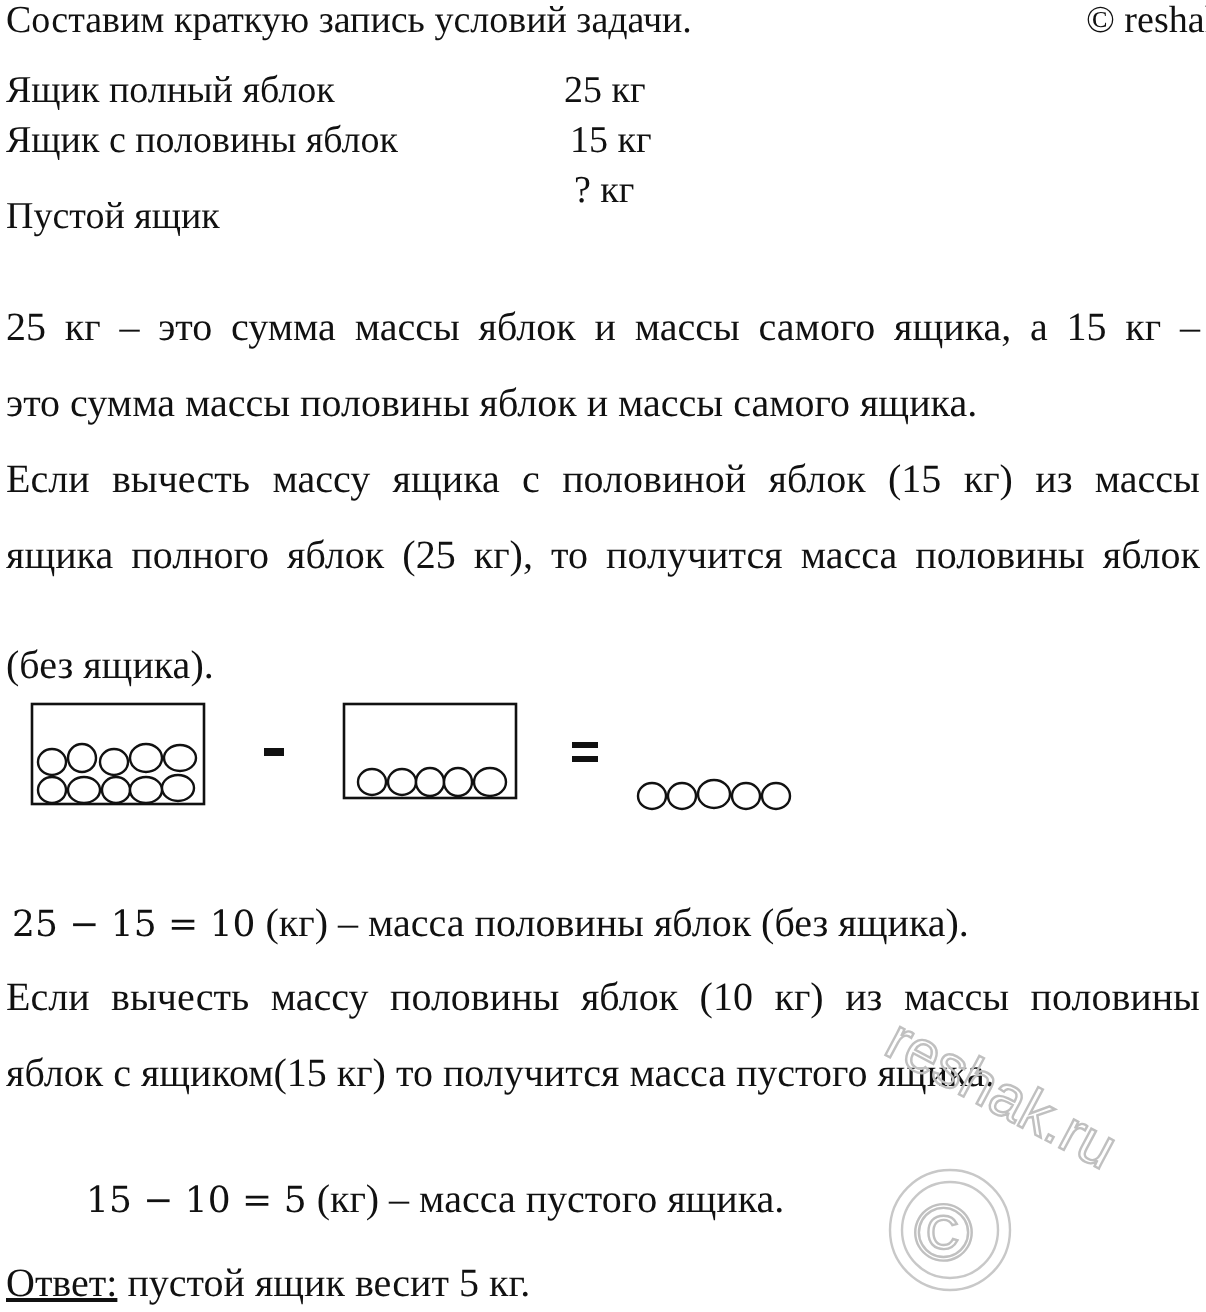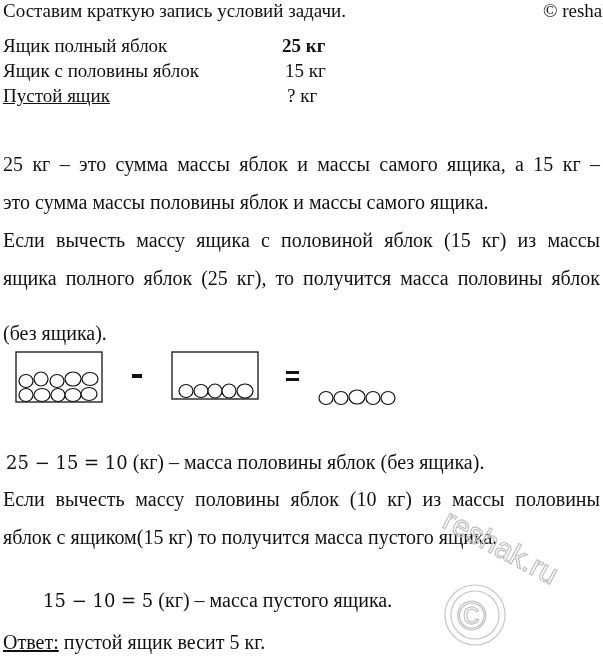--- a/index.html
+++ b/index.html
@@ -14,24 +14,24 @@
   .watermark { position:absolute; left:405px; top:510px; width:200px; height:150px; }
 </style>
 </head>
 <body>
 
 <div class="abs t19" style="left:3px;top:0px;">Составим краткую запись условий задачи.</div>
 <div class="abs t19" style="left:495px;top:0px;margin-left:48px;">© reshak.ru</div>
 
 <div>
   <div class="abs t19" style="left:3px;top:35px;">Ящик полный яблок</div>
-  <div class="abs t19" style="left:282px;top:35px;font-weight:bold;">25 кг</div>
+  <div class="abs t19" style="left:282px;top:35px;">25 кг</div>
   <div class="abs t19" style="left:3px;top:60px;">Ящик с половины яблок</div>
   <div class="abs t19" style="left:285px;top:60px;">15 кг</div>
-  <div class="abs t19" style="left:3px;top:85px;text-decoration:underline;">Пустой ящик</div>
+  <div class="abs t19" style="left:3px;top:98px;">Пустой ящик</div>
   <div class="abs t19" style="left:287px;top:85px;">? кг</div>
 </div>
 
 <div class="just" style="top:153px;">25 кг – это сумма массы яблок и массы самого ящика, а 15 кг –</div>
 <div class="abs t20" style="left:3px;top:191px;">это сумма массы половины яблок и массы самого ящика.</div>
 <div class="just" style="top:229px;">Если вычесть массу ящика с половиной яблок (15 кг) из массы</div>
 <div class="just" style="top:267px;">ящика полного яблок (25 кг), то получится масса половины яблок</div>
 <div class="abs t20" style="left:3px;top:322px;">(без ящика).</div>
 
 <div>

